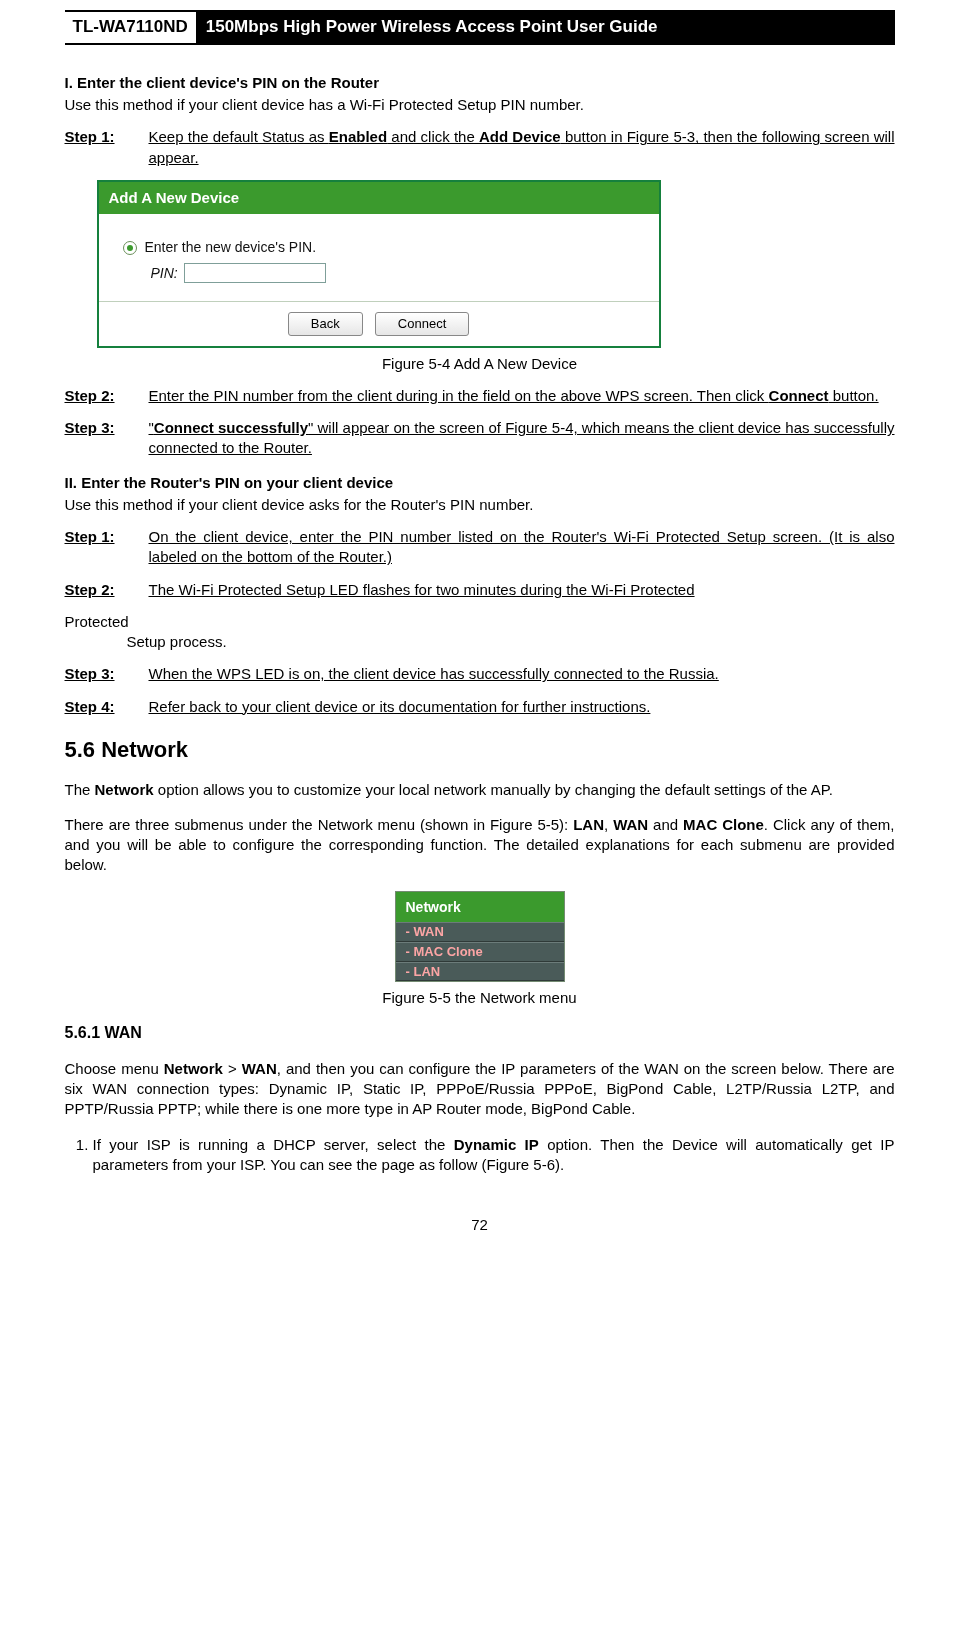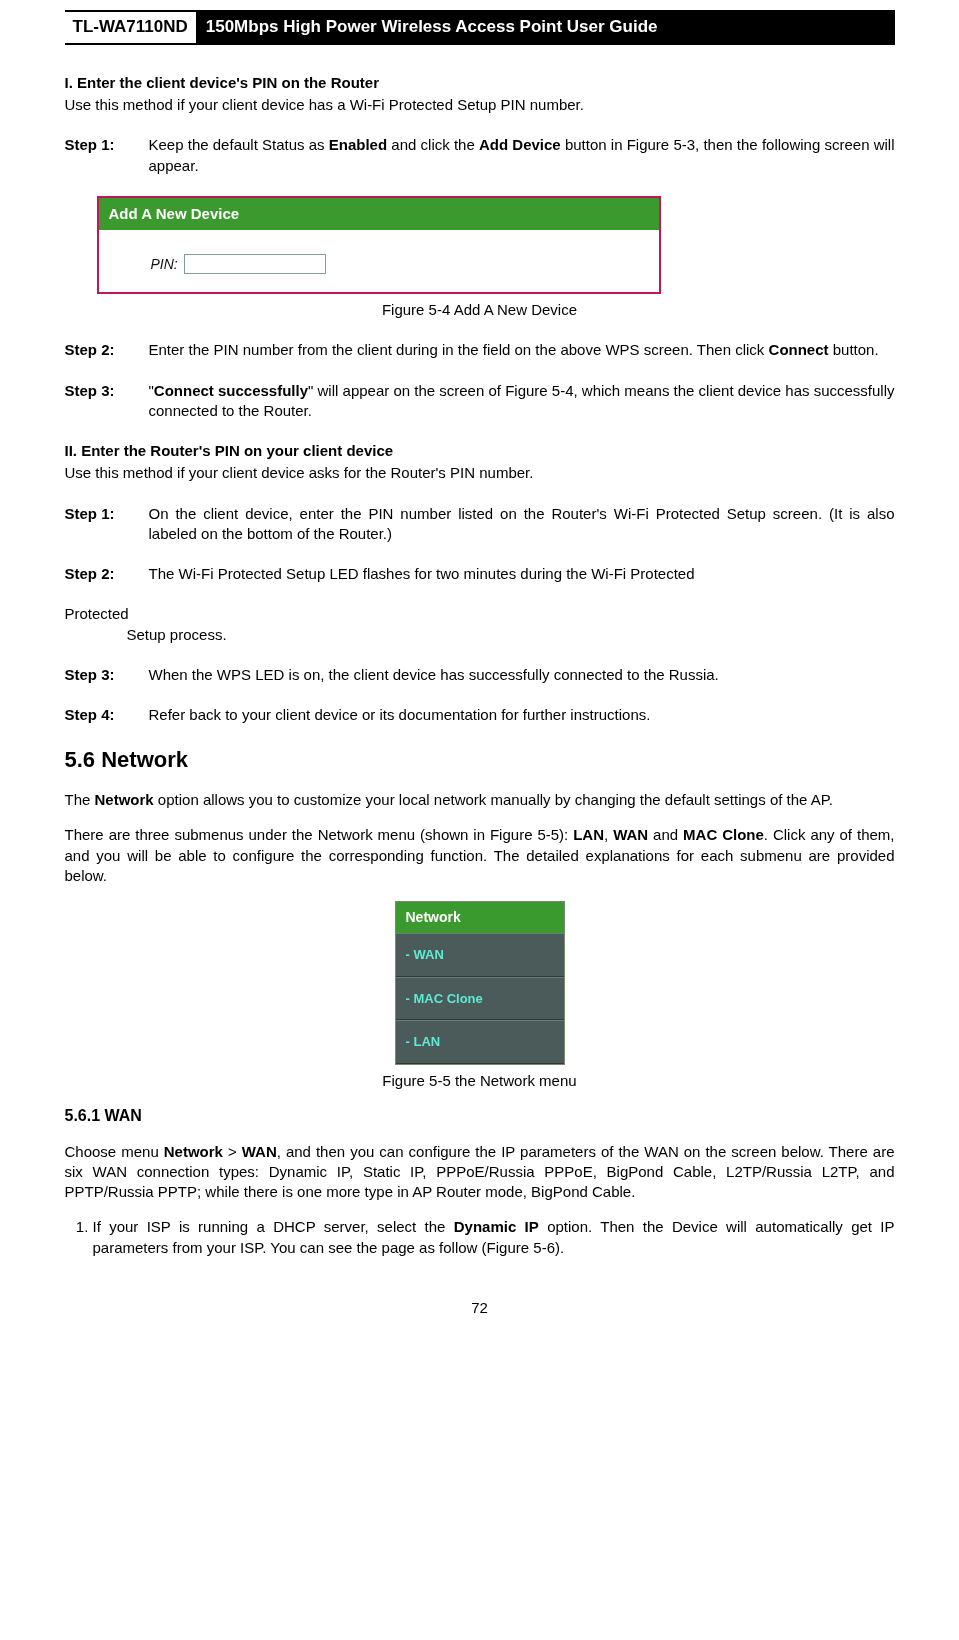--- a/index.html
+++ b/index.html
@@ -35,41 +35,42 @@
   }
   .section-h {
     font-weight: bold;
     margin: 14px 0 2px 0;
   }
   .just {
     text-align: justify;
   }
   .step-row {
     display: flex;
-    margin: 20px 0;
+    margin: 12px 0;
+    text-decoration: underline;
   }
   .step-label {
     font-weight: bold;
     width: 80px;
     flex-shrink: 0;
   }
   .step-body {
     flex: 1;
     padding-left: 4px;
     text-align: justify;
   }
   .step-body-ind {
     padding-left: 62px;
   }
   .figure-caption {
     text-align: center;
     margin: 6px 0 8px 0;
   }
   .panel {
-    border: 2px solid #be185d;
+    border: 2px solid #15803d;
     background: #fff;
     width: 560px;
     margin: 8px 0 4px 32px;
   }
   .panel-head {
     background: #3b9a2d;
     color: #fff;
     font-weight: bold;
     font-size: 15px;
     padding: 6px 10px;
@@ -137,24 +138,24 @@
   }
   .menu-head {
     background: #3b9a2d;
     color: #fff;
     font-weight: bold;
     font-size: 14px;
     padding: 6px 10px;
   }
   .menu-item {
     background: #4a5b59;
-    color: #5eead4;
+    color: #fca5a5;
     font-weight: bold;
     font-size: 13px;
-    padding: 12px 10px;
+    padding: 0 10px;
     border-top: 1px solid #6c7c7a;
     border-bottom: 1px solid #2f3a38;
   }
   h2.sec {
     font-size: 22px;
     margin: 18px 0 10px 0;
   }
   .sub-h {
     font-size: 16px;
     font-weight: bold;
@@ -182,24 +183,32 @@
 <div class="step-row">
   <div class="step-label">Step 1:</div>
   <div class="step-body">
     <span>Keep the default Status as </span><b>Enabled</b><span> and click the </span><b>Add Device</b><span> button in Figure 5-3, then the following screen will appear.</span>
   </div>
 </div>
 
 <div class="panel">
   <div class="panel-head">Add A New Device</div>
   <div class="panel-body">
+    <div class="radio-row">
+      <span class="radio-dot sel"></span>
+      <span>Enter the new device's PIN.</span>
+    </div>
     <div class="pin-row">
       <label>PIN:</label>
       <div class="pin-input"></div>
     </div>
+  </div>
+  <div class="panel-buttons">
+    <span class="btn">Back</span>
+    <span class="btn">Connect</span>
   </div>
 </div>
 <div class="figure-caption">Figure 5-4    Add A New Device</div>
 
 <div class="step-row">
   <div class="step-label">Step 2:</div>
   <div class="step-body">
     <span>Enter the PIN number from the client during in the field on the above WPS screen. Then click </span><b>Connect</b><span> button.</span>
   </div>
 </div>

